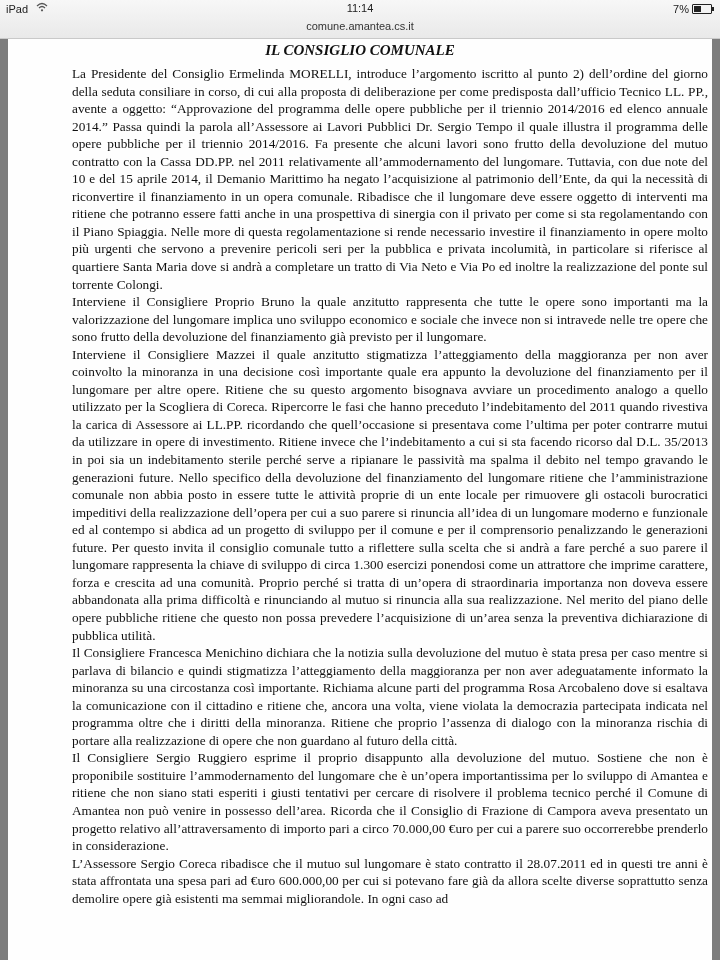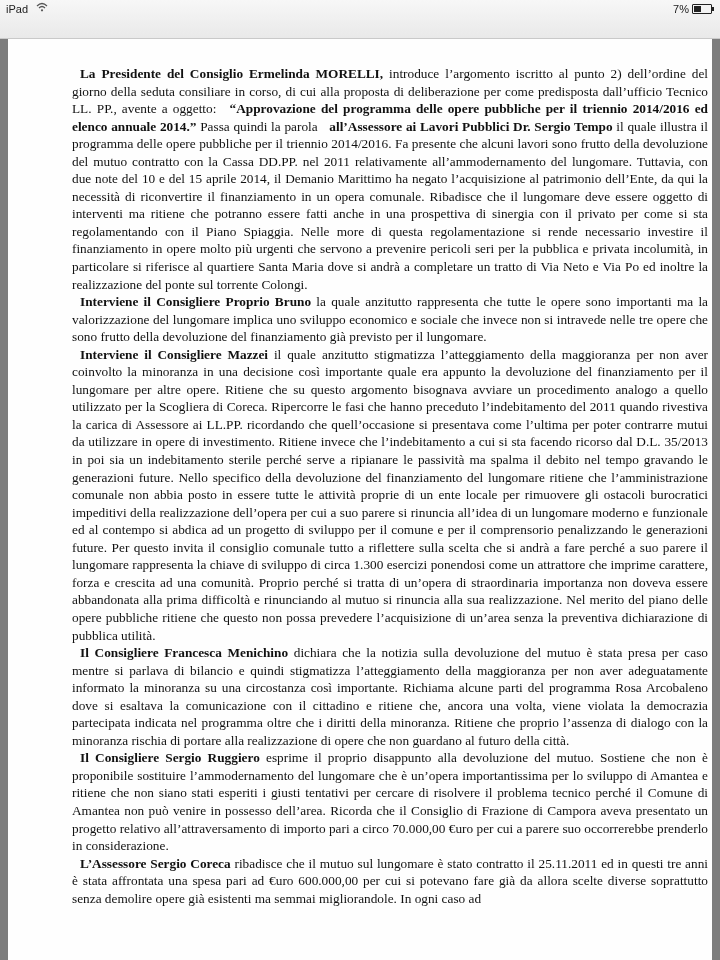--- a/index.html
+++ b/index.html
@@ -34,56 +34,59 @@
       font-weight: bold; font-style: italic; font-size: 15px; color: #111;
       font-family: "Liberation Serif", serif;
     }
     .doc-body {
       position: absolute; left: 64px; width: 636px; top: 26px;
       font-size: 13.3px; line-height: 17.55px; color: #111;
       text-align: justify;
       font-family: "Liberation Serif", serif;
     }
     .doc-body p { margin: 0; }
-    .doc-body b { font-weight: bold; margin-left: 8px; }
+    .doc-body b { font-weight: normal; }
   </style>
 </head>
 <body>
 
 <div class="statusbar">
   <span class="sb-device">iPad</span>
   <svg class="sb-wifi" viewBox="0 0 12 10">
     <path d="M1 4 Q6 -1 11 4" stroke="#555" stroke-width="1.2" fill="none"></path>
     <path d="M3 6 Q6 3 9 6" stroke="#555" stroke-width="1.2" fill="none"></path>
     <circle cx="6" cy="8.3" r="1.1" fill="#555"></circle>
   </svg>
+  <span class="sb-time">11:14</span>
   <span class="sb-battery-pct">7%</span>
   <span class="sb-battery">
     <span class="fill" style="width: 7px;"></span>
     <span class="tip"></span>
   </span>
+  <span class="sb-url">comune.amantea.cs.it</span>
 </div>
 
 <div class="side-left"></div>
 <div class="side-right"></div>
 
 <div class="page">
+  <div class="doc-title">IL CONSIGLIO COMUNALE</div>
   <div class="doc-body">
     <p>
       <b>La Presidente del Consiglio Ermelinda MORELLI,</b><span> introduce l’argomento iscritto al punto 2) dell’ordine del giorno della seduta consiliare in corso, di cui alla proposta di deliberazione per come predisposta dall’ufficio Tecnico LL. PP., avente a oggetto: </span><b>“Approvazione del programma delle opere pubbliche per il triennio 2014/2016 ed elenco annuale 2014.”</b><span> Passa quindi la parola </span><b>all’Assessore ai Lavori Pubblici Dr. Sergio Tempo</b><span> il quale illustra il programma delle opere pubbliche per il triennio 2014/2016. Fa presente che alcuni lavori sono frutto della devoluzione del mutuo contratto con la Cassa DD.PP. nel 2011 relativamente all’ammodernamento del lungomare. Tuttavia, con due note del 10 e del 15 aprile 2014, il Demanio Marittimo ha negato l’acquisizione al patrimonio dell’Ente, da qui la necessità di riconvertire il finanziamento in un opera comunale. Ribadisce che il lungomare deve essere oggetto di interventi ma ritiene che potranno essere fatti anche in una prospettiva di sinergia con il privato per come si sta regolamentando con il Piano Spiaggia. Nelle more di questa regolamentazione si rende necessario investire il finanziamento in opere molto più urgenti che servono a prevenire pericoli seri per la pubblica e privata incolumità, in particolare si riferisce al quartiere Santa Maria dove si andrà a completare un tratto di Via Neto e Via Po ed inoltre la realizzazione del ponte sul torrente Colongi.</span>
     </p>
     <p>
       <b>Interviene il Consigliere Proprio Bruno</b><span> la quale anzitutto rappresenta che tutte le opere sono importanti ma la valorizzazione del lungomare implica uno sviluppo economico e sociale che invece non si intravede nelle tre opere che sono frutto della devoluzione del finanziamento già previsto per il lungomare.</span>
     </p>
     <p>
       <b>Interviene il Consigliere Mazzei</b><span> il quale anzitutto stigmatizza l’atteggiamento della maggioranza per non aver coinvolto la minoranza in una decisione così importante quale era appunto la devoluzione del finanziamento per il lungomare per altre opere. Ritiene che su questo argomento bisognava avviare un procedimento analogo a quello utilizzato per la Scogliera di Coreca. Ripercorre le fasi che hanno preceduto l’indebitamento del 2011 quando rivestiva la carica di Assessore ai LL.PP. ricordando che quell’occasione si presentava come l’ultima per poter contrarre mutui da utilizzare in opere di investimento. Ritiene invece che l’indebitamento a cui si sta facendo ricorso dal D.L. 35/2013 in poi sia un indebitamento sterile perché serve a ripianare le passività ma spalma il debito nel tempo gravando le generazioni future. Nello specifico della devoluzione del finanziamento del lungomare ritiene che l’amministrazione comunale non abbia posto in essere tutte le attività proprie di un ente locale per rimuovere gli ostacoli burocratici impeditivi della realizzazione dell’opera per cui a suo parere si rinuncia all’idea di un lungomare moderno e funzionale ed al contempo si abdica ad un progetto di sviluppo per il comune e per il comprensorio penalizzando le generazioni future. Per questo invita il consiglio comunale tutto a riflettere sulla scelta che si andrà a fare perché a suo parere il lungomare rappresenta la chiave di sviluppo di circa 1.300 esercizi ponendosi come un attrattore che imprime carattere, forza e crescita ad una comunità. Proprio perché si tratta di un’opera di straordinaria importanza non doveva essere abbandonata alla prima difficoltà e rinunciando al mutuo si rinuncia alla sua realizzazione. Nel merito del piano delle opere pubbliche ritiene che questo non possa prevedere l’acquisizione di un’area senza la preventiva dichiarazione di pubblica utilità.</span>
     </p>
     <p>
       <b>Il Consigliere Francesca Menichino</b><span> dichiara che la notizia sulla devoluzione del mutuo è stata presa per caso mentre si parlava di bilancio e quindi stigmatizza l’atteggiamento della maggioranza per non aver adeguatamente informato la minoranza su una circostanza così importante. Richiama alcune parti del programma Rosa Arcobaleno dove si esaltava la comunicazione con il cittadino e ritiene che, ancora una volta, viene violata la democrazia partecipata indicata nel programma oltre che i diritti della minoranza. Ritiene che proprio l’assenza di dialogo con la minoranza rischia di portare alla realizzazione di opere che non guardano al futuro della città.</span>
     </p>
     <p>
       <b>Il Consigliere Sergio Ruggiero</b><span> esprime il proprio disappunto alla devoluzione del mutuo. Sostiene che non è proponibile sostituire l’ammodernamento del lungomare che è un’opera importantissima per lo sviluppo di Amantea e ritiene che non siano stati esperiti i giusti tentativi per cercare di risolvere il problema tecnico perché il Comune di Amantea non può venire in possesso dell’area. Ricorda che il Consiglio di Frazione di Campora aveva presentato un progetto relativo all’attraversamento di importo pari a circo 70.000,00 €uro per cui a parere suo occorrerebbe prenderlo in considerazione.</span>
     </p>
     <p>
-      <b>L’Assessore Sergio Coreca</b><span> ribadisce che il mutuo sul lungomare è stato contratto il 25.11.2011 ed in questi tre anni è stata affrontata una spesa pari ad €uro 600.000,00 per cui si potevano fare già da allora scelte diverse soprattutto senza demolire opere già esistenti ma semmai migliorandole. In ogni caso ad</span>
+      <b>L’Assessore Sergio Coreca</b><span> ribadisce che il mutuo sul lungomare è stato contratto il 28.07.2011 ed in questi tre anni è stata affrontata una spesa pari ad €uro 600.000,00 per cui si potevano fare già da allora scelte diverse soprattutto senza demolire opere già esistenti ma semmai migliorandole. In ogni caso ad</span>
     </p>
   </div>
 </div>
 
 </body></html>

